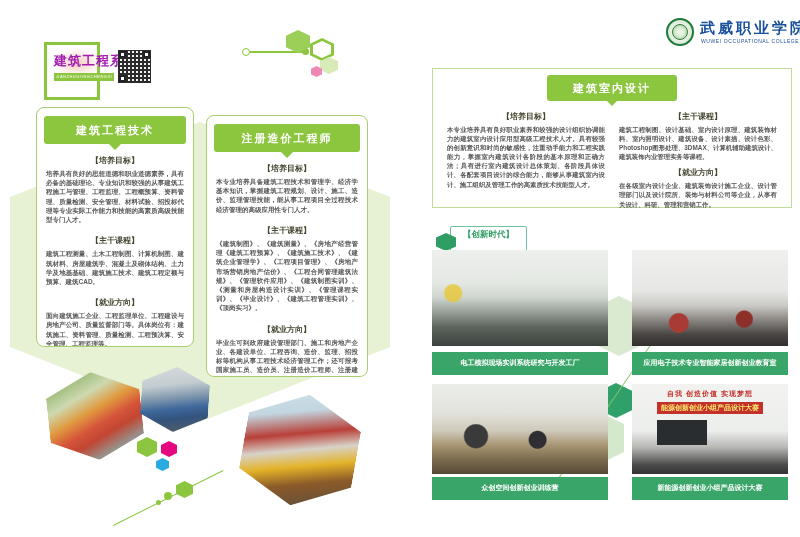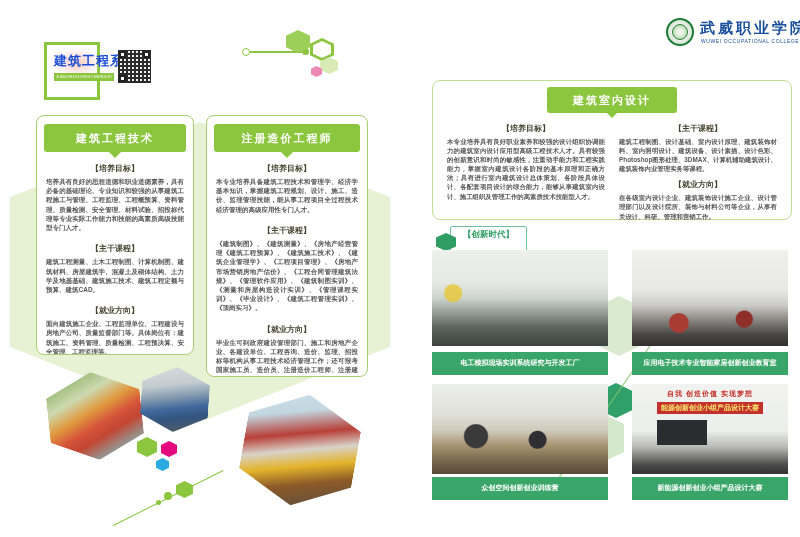--- a/index.html
+++ b/index.html
@@ -7,40 +7,40 @@
          font-family:"Liberation Sans",sans-serif;}
   .abs{position:absolute;}
   
   .hx{position:absolute;clip-path:polygon(50% 0,100% 25%,100% 75%,50% 100%,0 75%,0 25%);}
   .hx .inner{position:absolute;inset:3px;clip-path:polygon(50% 0,100% 25%,100% 75%,50% 100%,0 75%,0 25%);background:#fff;}
 
   
   .dept-frame{left:44px;top:42px;width:50px;height:52px;border:3px solid #8CC63F;z-index:1;}
   .dept-glow{left:52px;top:48px;width:50px;height:30px;border-radius:50%;
              background:radial-gradient(closest-side,#f6cdc2 0%,rgba(246,205,194,0) 100%);z-index:1;}
-  .dept-title{left:54px;top:52px;width:90px;font-size:13px;font-weight:bold;color:#1d4ed8;
+  .dept-title{left:54px;top:52px;width:90px;font-size:13px;font-weight:bold;color:#a21caf;
               letter-spacing:1px;z-index:2;white-space:nowrap;}
   .dept-pinyin{left:54px;top:73px;width:60px;height:8px;background:#8CC63F;color:#fff;
                font-size:4px;line-height:8px;text-align:center;overflow:hidden;letter-spacing:.5px;z-index:2;}
   .qr{left:118px;top:50px;width:33px;height:33px;background:
         repeating-linear-gradient(0deg,#2b2b2b 0 2px,transparent 2px 4px),
         repeating-linear-gradient(90deg,#2b2b2b 0 2px,#f2f2f2 2px 4px);z-index:2;}
   .qm{position:absolute;width:7px;height:7px;border:2px solid #222;background:#fff;box-sizing:border-box;}
   .qm.tl{left:1px;top:1px;} .qm.tr{right:1px;top:1px;} .qm.bl{left:1px;bottom:1px;}
 
   
   .deco-circle{left:242px;top:48px;width:6px;height:6px;border:1.5px solid #8CC63F;border-radius:50%;}
   .deco-line{left:250px;top:51px;width:52px;height:2px;background:#8CC63F;}
   .deco-dot{left:302px;top:48px;width:7px;height:7px;border-radius:50%;background:#8CC63F;}
 
   
   .bg-hex{left:10px;top:122px;width:380px;height:300px;background:#e7f1d4;z-index:0;}
   .card{position:absolute;background:#fff;border:1px solid #a8cf6f;border-radius:8px;z-index:2;
         box-sizing:border-box;overflow:hidden;}
-  .card1{left:36px;top:115px;width:158px;height:240px;}
+  .card1{left:36px;top:107px;width:158px;height:240px;}
   .card2{left:206px;top:115px;width:162px;height:262px;}
   .card-head{position:relative;margin:8px 7px 0;height:28px;background:#8CC63F;border-radius:3px;
              color:#fff;font-weight:bold;font-size:11px;line-height:28px;text-align:center;letter-spacing:2px;}
   .card-head::after{content:"";position:absolute;left:50%;bottom:-6px;transform:translateX(-50%);
              border-left:6px solid transparent;border-right:6px solid transparent;border-top:6px solid #8CC63F;}
   .sec-h{margin:11px 0 3px;text-align:center;font-size:8px;font-weight:bold;color:#45452f;}
   .sec-b{margin:0;padding:0 9px;font-size:6.5px;line-height:1.42;color:#585858;font-weight:600;
          text-align:justify;}
 
   
@@ -58,21 +58,21 @@
   
   .emblem{left:666px;top:18px;width:28px;height:28px;border:2px solid #1c7a3a;border-radius:50%;
           background:radial-gradient(circle,#f2f8ee 40%,#bcd9b8 100%);box-sizing:border-box;}
   .emblem .core{position:absolute;inset:4px;border:1px solid #2e7d32;border-radius:50%;
           background:radial-gradient(circle,#e8f3e2 30%,#9cc79a 100%);}
   .college-name{left:700px;top:19px;font-family:"Liberation Serif",serif;font-size:15px;font-weight:bold;
           color:#1a4f9c;letter-spacing:3px;white-space:nowrap;}
   .college-en{left:701px;top:38px;font-size:5px;color:#1a4f9c;letter-spacing:.6px;}
 
   .rcard{left:432px;top:68px;width:360px;height:140px;position:absolute;background:#fff;
-         border:1px solid #bfdd97;border-radius:8px;box-sizing:border-box;z-index:2;margin-top:12px;}
+         border:1px solid #bfdd97;border-radius:0;box-sizing:border-box;z-index:2;}
   .rcard-head{position:absolute;left:50%;top:6px;transform:translateX(-50%);width:130px;height:26px;
          background:#8CC63F;border-radius:3px;color:#fff;font-weight:bold;font-size:11px;line-height:26px;
          text-align:center;letter-spacing:2px;}
   .rcard-head::after{content:"";position:absolute;left:50%;bottom:-5px;transform:translateX(-50%);
          border-left:5px solid transparent;border-right:5px solid transparent;border-top:5px solid #8CC63F;}
   .rcols{position:absolute;left:0;right:0;top:36px;display:flex;gap:14px;padding:0 14px;}
   .rcol{flex:1;}
   .rcol .sec-h{margin:6px 0 3px;}
   .rcol .sec-b{padding:0;font-size:6.4px;}
 

